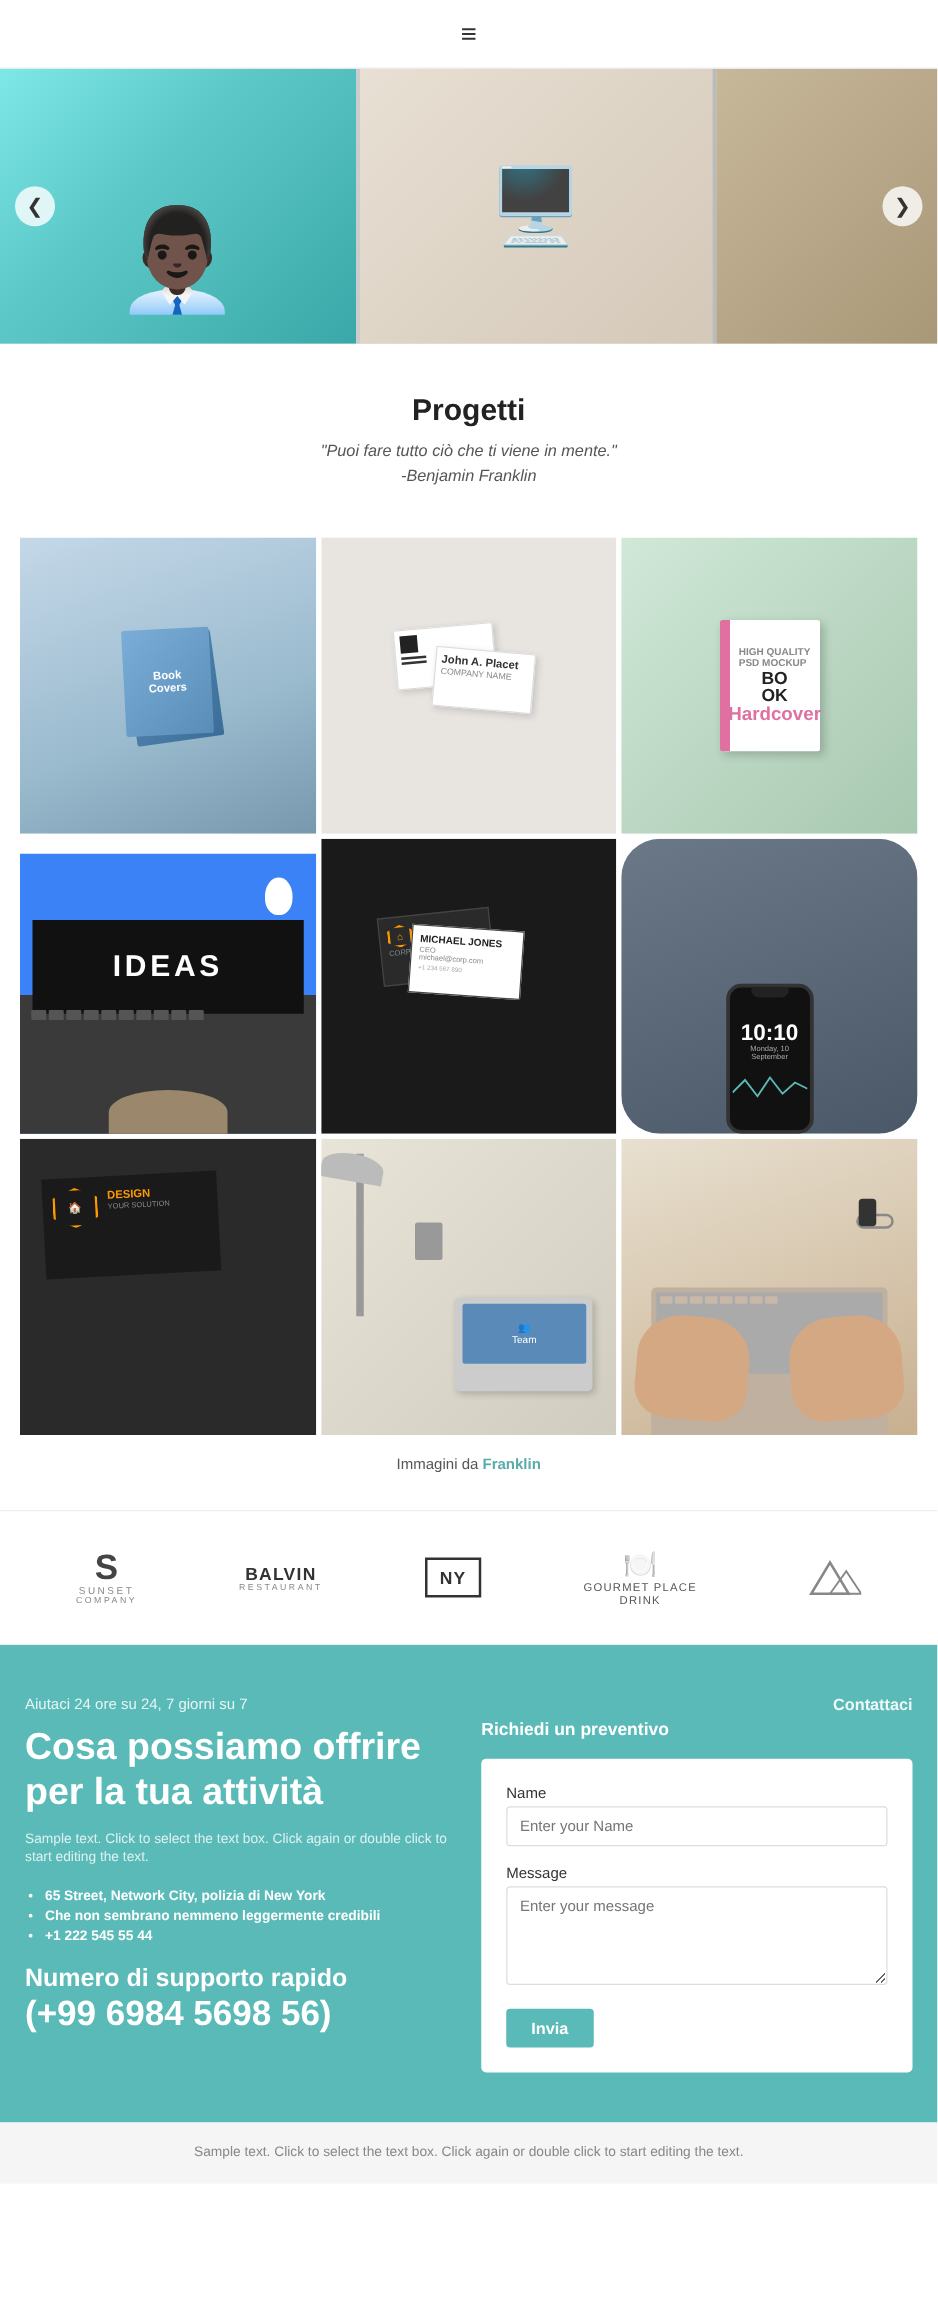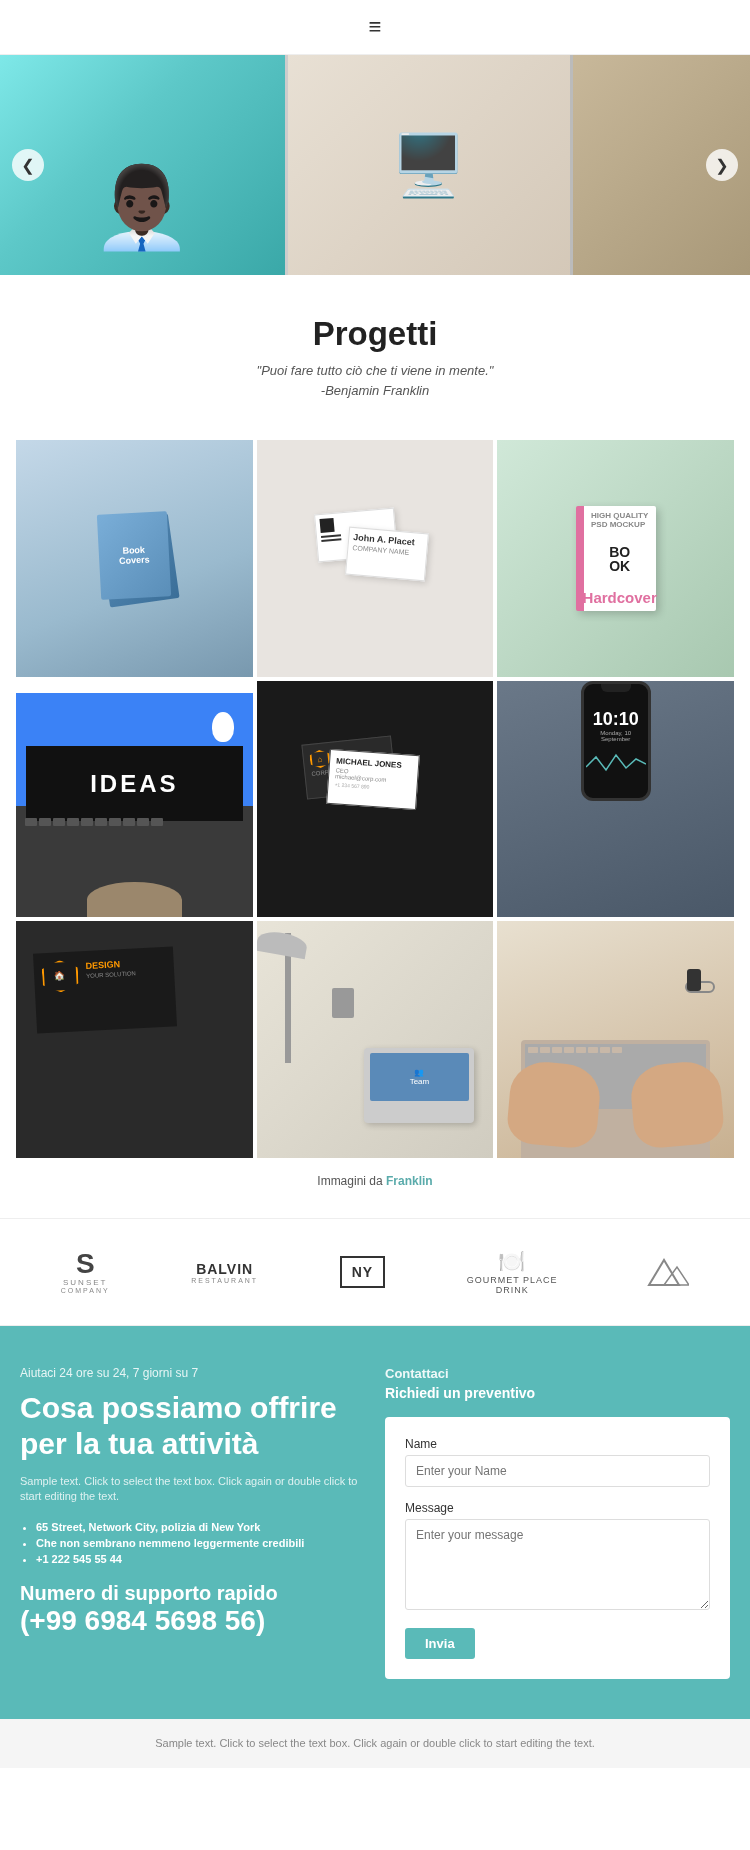--- a/index.html
+++ b/index.html
@@ -47,21 +47,21 @@
       background: rgba(255,255,255,0.8); border: none; border-radius: 50%;
       width: 32px; height: 32px; font-size: 16px; cursor: pointer;
       display: flex; align-items: center; justify-content: center;
       z-index: 10; color: #333;
     }
     .carousel-btn-prev { left: 12px; }
     .carousel-btn-next { right: 12px; }
 
     
     .progetti-section { padding: 40px 20px 20px; text-align: center; }
-    .progetti-title { font-size: 33px; font-weight: 700; color: #222; margin-bottom: 8px; }
+    .progetti-title { font-size: 24px; font-weight: 700; color: #222; margin-bottom: 8px; }
     .progetti-quote { font-style: italic; font-size: 13px; color: #555; line-height: 1.5; }
 
     
     .portfolio-grid {
       display: grid; grid-template-columns: repeat(3, 1fr);
       gap: 4px; margin: 20px 16px 0;
     }
     .grid-item {
       width: 100%; aspect-ratio: 1; overflow: hidden;
       position: relative; cursor: pointer;
@@ -94,31 +94,31 @@
     .contact-left { flex: 1; color: #fff; }
     .contact-right { flex: 1; }
     .contact-availability { font-size: 12px; color: rgba(255,255,255,0.85); margin-bottom: 10px; }
     .contact-heading { font-size: 30px; font-weight: 800; color: #fff; line-height: 1.2; margin-bottom: 12px; }
     .contact-sample { font-size: 11px; color: rgba(255,255,255,0.8); margin-bottom: 16px; line-height: 1.4; }
     .contact-list { list-style: disc; padding-left: 16px; margin-bottom: 16px; }
     .contact-list li { font-size: 11px; color: #fff; font-weight: 600; margin-bottom: 4px; }
     .contact-support-label { font-size: 20px; font-weight: 800; color: #fff; line-height: 1.2; }
     .contact-phone { font-size: 28px; font-weight: 800; color: #fff; }
 
-    .contact-right-label { font-size: 13px; color: rgba(255,255,255,0.9); font-weight: 600; margin-bottom: 4px; }
+    .contact-right-label { font-size: 13px; color: rgba(255,255,255,0.9); font-weight: 600; margin-bottom: 4px; text-align: right; }
     .contact-right-heading { font-size: 14px; font-weight: 700; color: #fff; margin-bottom: 16px; }
     .contact-form { background: #fff; border-radius: 4px; padding: 20px; }
     .form-group { margin-bottom: 14px; }
     .form-label { font-size: 12px; color: #333; display: block; margin-bottom: 4px; }
     .form-input, .form-textarea {
       width: 100%; border: 1px solid #ddd; border-radius: 3px;
       padding: 8px 10px; font-size: 12px; color: #666;
       font-family: inherit; outline: none;
     }
-    .form-textarea { height: 91px; resize: vertical; }
+    .form-textarea { height: 79px; resize: vertical; }
     .form-submit {
       background: #5abab8; color: #fff; border: none; border-radius: 3px;
       padding: 8px 20px; font-size: 13px; cursor: pointer; font-weight: 600;
     }
 
     
     .footer {
       background: #f5f5f5; padding: 16px 20px; text-align: center;
       font-size: 11px; color: #888; line-height: 1.5;
     }
@@ -153,21 +153,21 @@
     
     .mock-book-hc {
       background: linear-gradient(135deg, #d0e8d8 0%, #a8c8b0 100%);
       width: 100%; height: 100%;
       display: flex; align-items: center; justify-content: center;
     }
     .hc-book {
       width: 80px; height: 105px; background: #fff;
       border-left: 8px solid #e070a0; border-radius: 2px;
       display: flex; align-items: center; justify-content: center;
-      flex-direction: column; box-shadow: 3px 3px 8px rgba(0,0,0,0.2); gap: 16px;
+      flex-direction: column; box-shadow: 3px 3px 8px rgba(0,0,0,0.2);
     }
     .hc-book-title { font-size: 14px; font-weight: 900; color: #222; line-height: 1; }
     .hc-book-sub { font-size: 15px; font-weight: 700; color: #e070a0; }
 
     
     .mock-ideas {
       background: #3b82f6; width: 100%; height: 100%;
       position: relative; overflow: hidden; margin-top: 12px;
     }
 
@@ -178,21 +178,21 @@
     }
     .dark-bc {
       width: 90px; height: 55px; background: #2a2a2a; border: 1px solid #444;
       position: absolute;
     }
 
     
     .mock-phone {
       background: linear-gradient(160deg, #6a7888 0%, #4a5868 100%);
       width: 100%; height: 100%;
-      display: flex; align-items: flex-start; justify-content: center;
+      display: flex; align-items: flex-end; justify-content: center; border-radius: 31px;
     }
     .phone-body {
       width: 70px; height: 120px; background: #111; border-radius: 12px;
       border: 3px solid #333; display: flex; flex-direction: column;
       align-items: center; justify-content: center; position: relative;
     }
     .phone-notch { width: 30px; height: 8px; background: #222; border-radius: 0 0 6px 6px; position: absolute; top: 0; }
     .phone-time { color: #fff; font-size: 18px; font-weight: 700; }
     .phone-date { color: #aaa; font-size: 7px; }
     .phone-wave { width: 60px; height: 20px; margin-top: 10px; }

